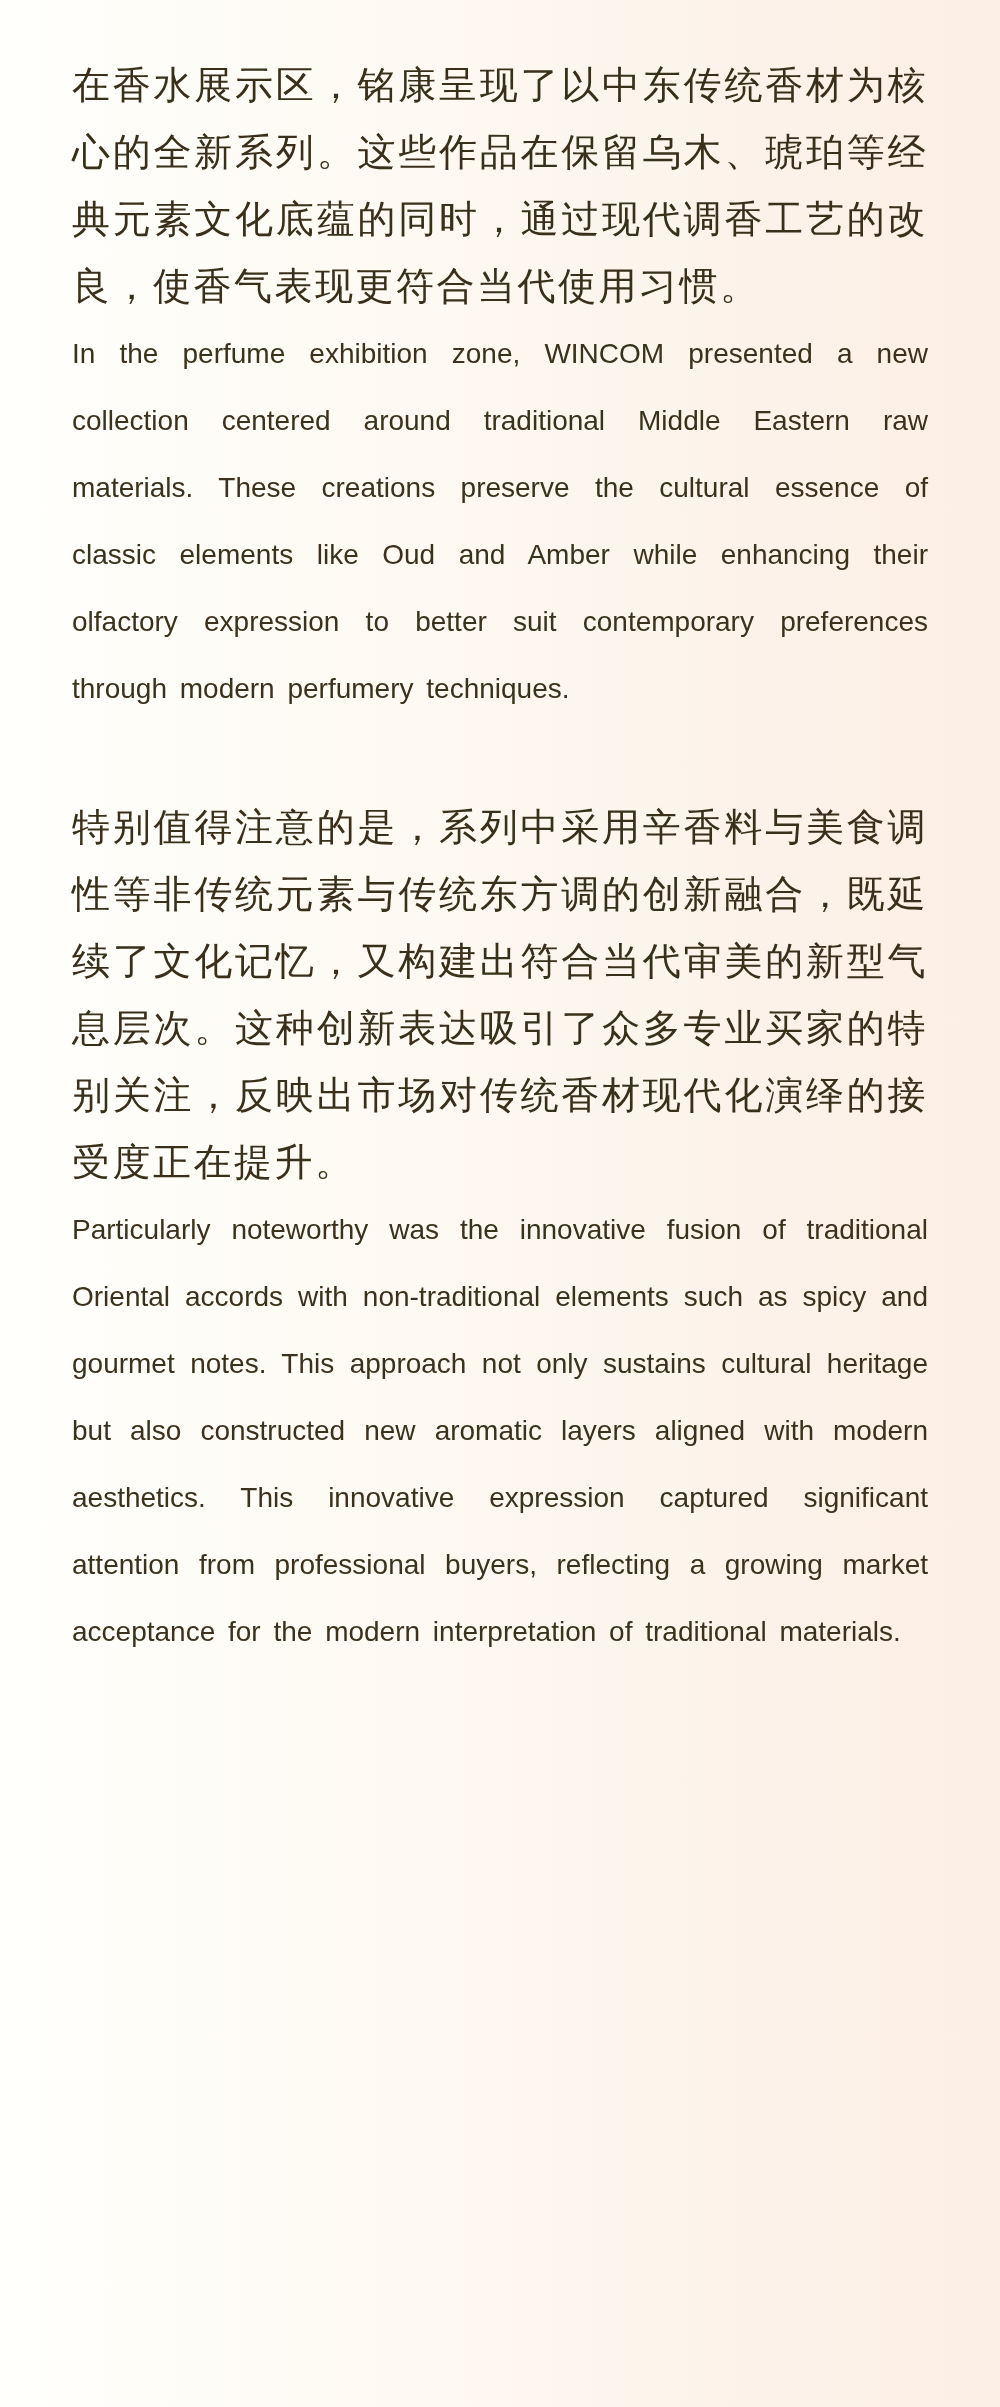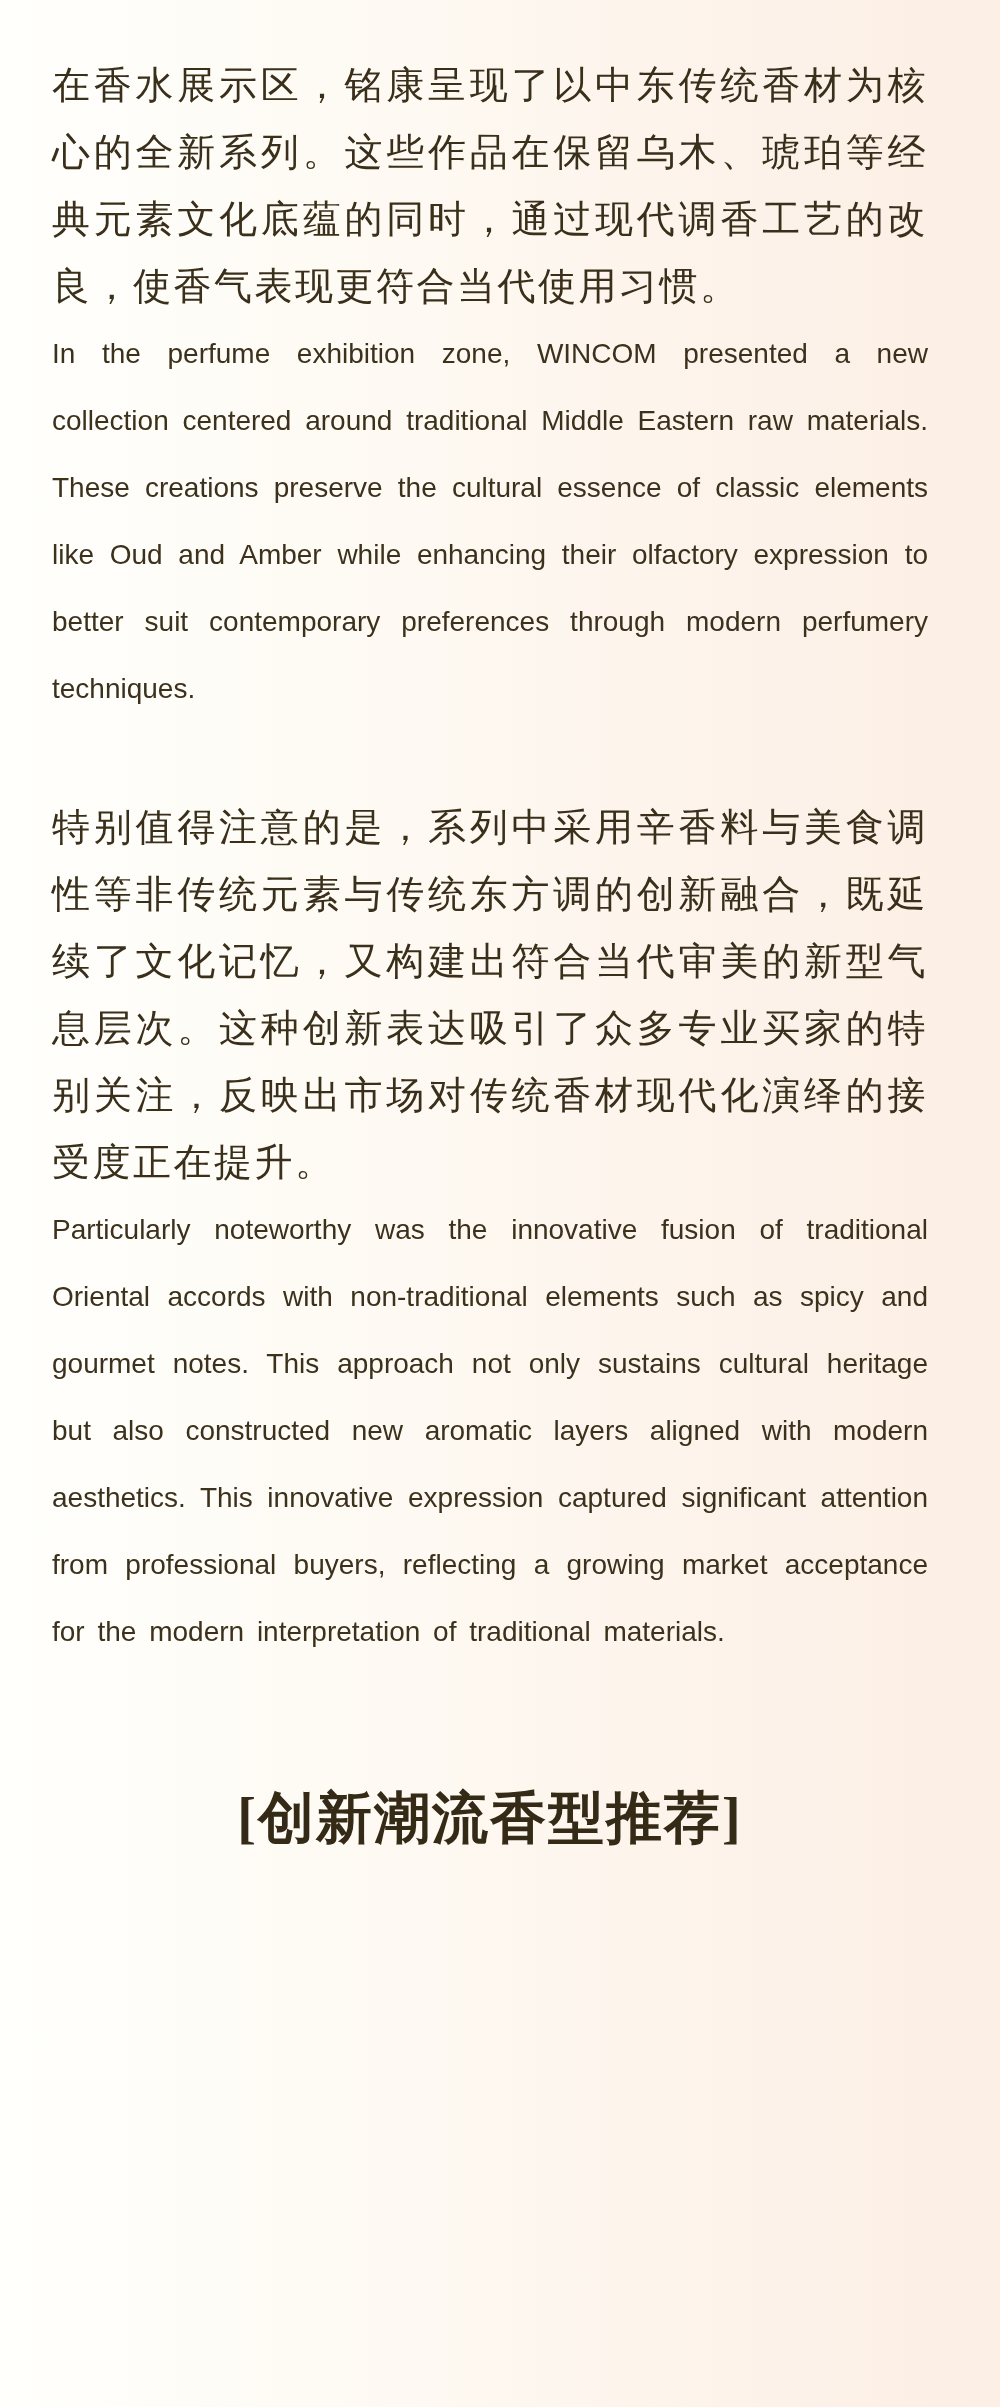--- a/index.html
+++ b/index.html
@@ -6,21 +6,21 @@
   .page {
     position: relative;
     width: 1000px;
     height: 2407px;
     overflow: hidden;
     background: linear-gradient(90deg, #fffffc 0%, #fefaf3 38%, #fdf3ea 72%, #fcefe5 100%);
     color: #3a2f1a;
     font-family: "Liberation Sans", sans-serif;
   }
   .content {
-    padding: 52px 72px 0 52px;
+    padding: 52px 72px 0 72px;
   }
   p { margin: 0; text-align: justify; }
   .cn {
     font-size: 38px;
     line-height: 67px;
     letter-spacing: 2.5px;
     text-justify: inter-character;
     color: #3a2f1a;
   }
   .en {
@@ -68,17 +68,16 @@
       <p class="cn" lang="zh">在香水展示区，铭康呈现了以中东传统香材为核心的全新系列。这些作品在保留乌木、琥珀等经典元素文化底蕴的同时，通过现代调香工艺的改良，使香气表现更符合当代使用习惯。</p>
       <p class="en" lang="en">In the perfume exhibition zone, WINCOM presented a new collection centered around traditional Middle Eastern raw materials. These creations preserve the cultural essence of classic elements like Oud and Amber while enhancing their olfactory expression to better suit contemporary preferences through modern perfumery techniques.</p>
     </div>
 
     <div class="block2">
       <p class="cn" lang="zh">特别值得注意的是，系列中采用辛香料与美食调性等非传统元素与传统东方调的创新融合，既延续了文化记忆，又构建出符合当代审美的新型气息层次。这种创新表达吸引了众多专业买家的特别关注，反映出市场对传统香材现代化演绎的接受度正在提升。</p>
       <p class="en" lang="en">Particularly noteworthy was the innovative fusion of traditional Oriental accords with non-traditional elements such as spicy and gourmet notes. This approach not only sustains cultural heritage but also constructed new aromatic layers aligned with modern aesthetics. This innovative expression captured significant attention from professional buyers, reflecting a growing market acceptance for the modern interpretation of traditional materials.</p>
     </div>
 
     <div class="footer">
-      <h1 class="title" lang="zh">[创新潮流香型推荐]</h1>
     </div>
 
   </div>
 </div>
 
 </body></html>

